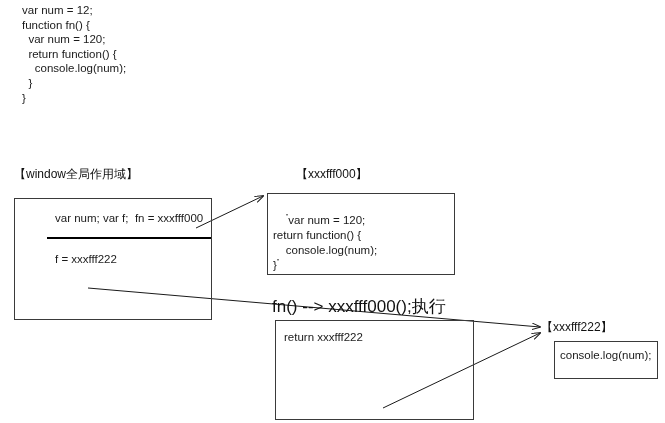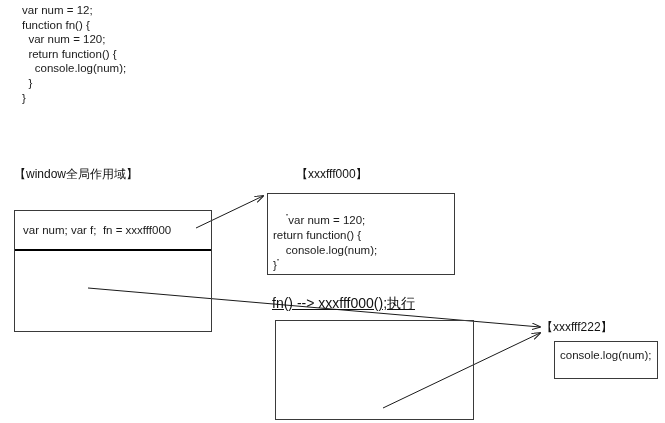--- a/index.html
+++ b/index.html
@@ -65,25 +65,24 @@
     border: 1px solid #3a3a3a;
     box-sizing: border-box;
     font-size: 11.5px;
     line-height: 15px;
     white-space: pre;
     padding: 4px 5px 4px 5px;
     color: #1a1a1a;
   }
   .edge-label {
     position: absolute;
-    font-size: 14px;
+    font-size: 17px;
     white-space: pre;
     color: #111111;
     background: transparent;
-    text-decoration: underline;
   }
   sup.q {
     font-size: 7px;
     vertical-align: super;
     line-height: 0;
   }
 </style>
 </head>
 <body>
 
@@ -110,35 +109,37 @@
 function fn() {
   var num = 120;
   return function() {
     console.log(num);
   }
 }</div>
 
 
   <div class="scope-label" style="left:14px; top:167px;">【window全局作用域】</div>
 
-  <div class="box" style="left:14px; top:210px; width:198px; height:122px;">
+  <div class="box" style="left:14px; top:198px; width:198px; height:122px;padding-left:32px;">
     <div class="box-row divider-strong" style="height:40px;">var num; var f;  fn = xxxfff000</div>
+    <div class="box-row" style="height:39px;">f = xxxfff222</div>
   </div>
 
   <div class="scope-label" style="left:268px; top:167px;margin-left:28px;">【xxxfff000】</div>
 
   <div class="code-box" style="left:267px; top:193px; width:188px; height:82px;">
     <span><sup class="q">"</sup></span><span>var num = 120;</span>
 <span>return function() {</span>
 <span>    console.log(num);</span>
 <span>}</span><span><sup class="q">"</sup></span>
   </div>
 
   <div class="edge-label" style="left:272px; top:295px;">fn() --&gt; xxxfff000();执行</div>
 
   <div class="box" style="left:275px; top:320px; width:199px; height:100px;">
+    <div class="box-row" style="height:32px;">return xxxfff222</div>
   </div>
 
   <div class="scope-label" style="left:541px; top:320px;text-align:center;">【xxxfff222】</div>
 
   <div class="code-box" style="left:554px; top:341px; width:104px; height:38px; padding-top:6px;">console.log(num);</div>
 
 </div>
 
 </body></html>

